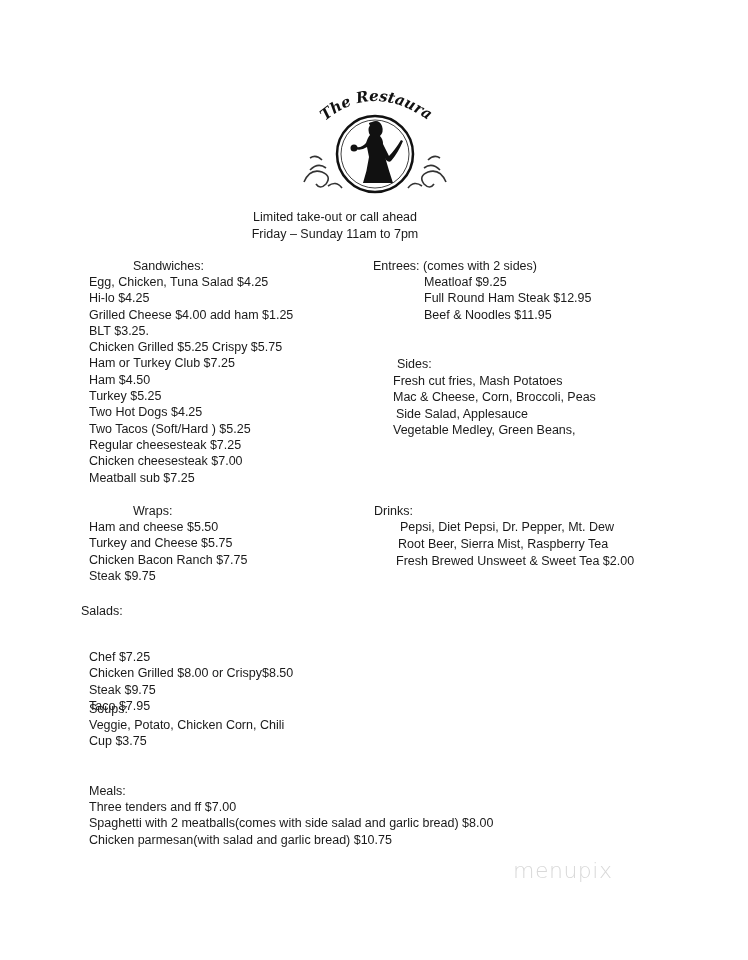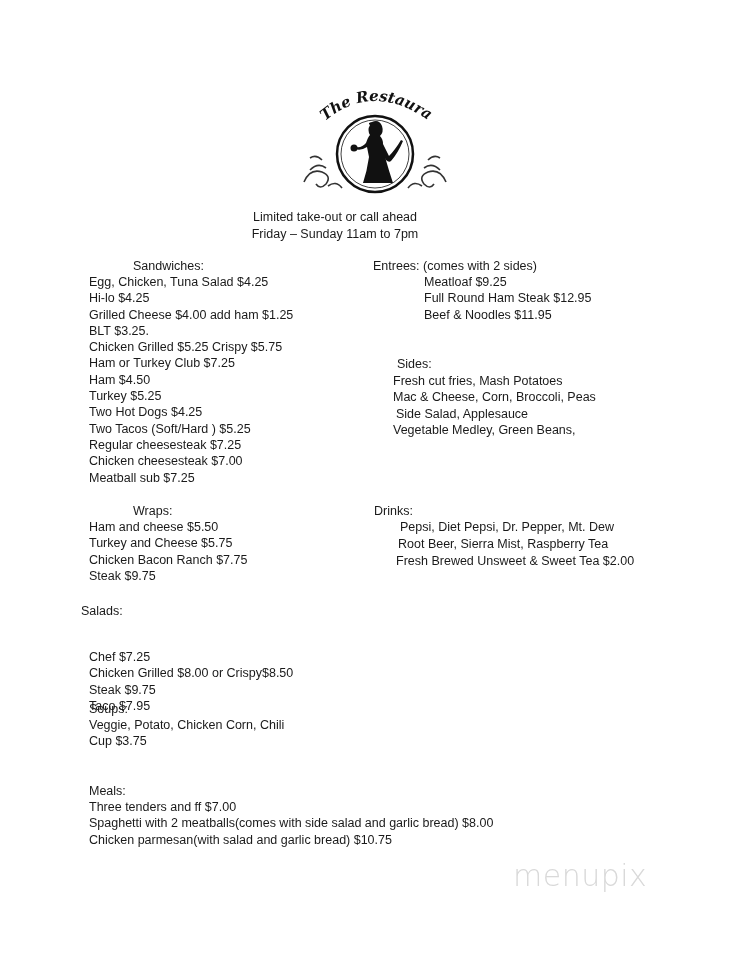--- a/index.html
+++ b/index.html
@@ -7,21 +7,21 @@
       width: 748px; height: 960px; position: relative; overflow: hidden;
       font-family: "Liberation Sans", "DejaVu Sans", sans-serif;
       color: #1a1a1a; font-size: 12.5px;
     }
     .abs { position: absolute; white-space: nowrap; }
     .line { height: 16.3px; line-height: 16.3px; }
     #logo { position: absolute; left: 300px; top: 82px; width: 150px; height: 112px; }
     .hours { position: absolute; left: 0; width: 672px; text-align: center; }
     .hours div { position: relative; left: -1px; line-height: 17px; }
     .watermark {
-      position: absolute; left: 513px; top: 858px; font-size: 30px; color: #d9d9d9;
+      position: absolute; left: 513px; top: 858px; font-size: 22px; color: #d9d9d9;
       font-family: "DejaVu Sans", sans-serif; font-weight: 300; letter-spacing: 0.5px;
     }
   </style>
 </head>
 <body>
 
 <div id="logo">
   <svg width="150" height="112" viewBox="0 0 150 112">
     <defs>
       <path id="arc" d="M 22 42 Q 70 -2 128 38"></path>

